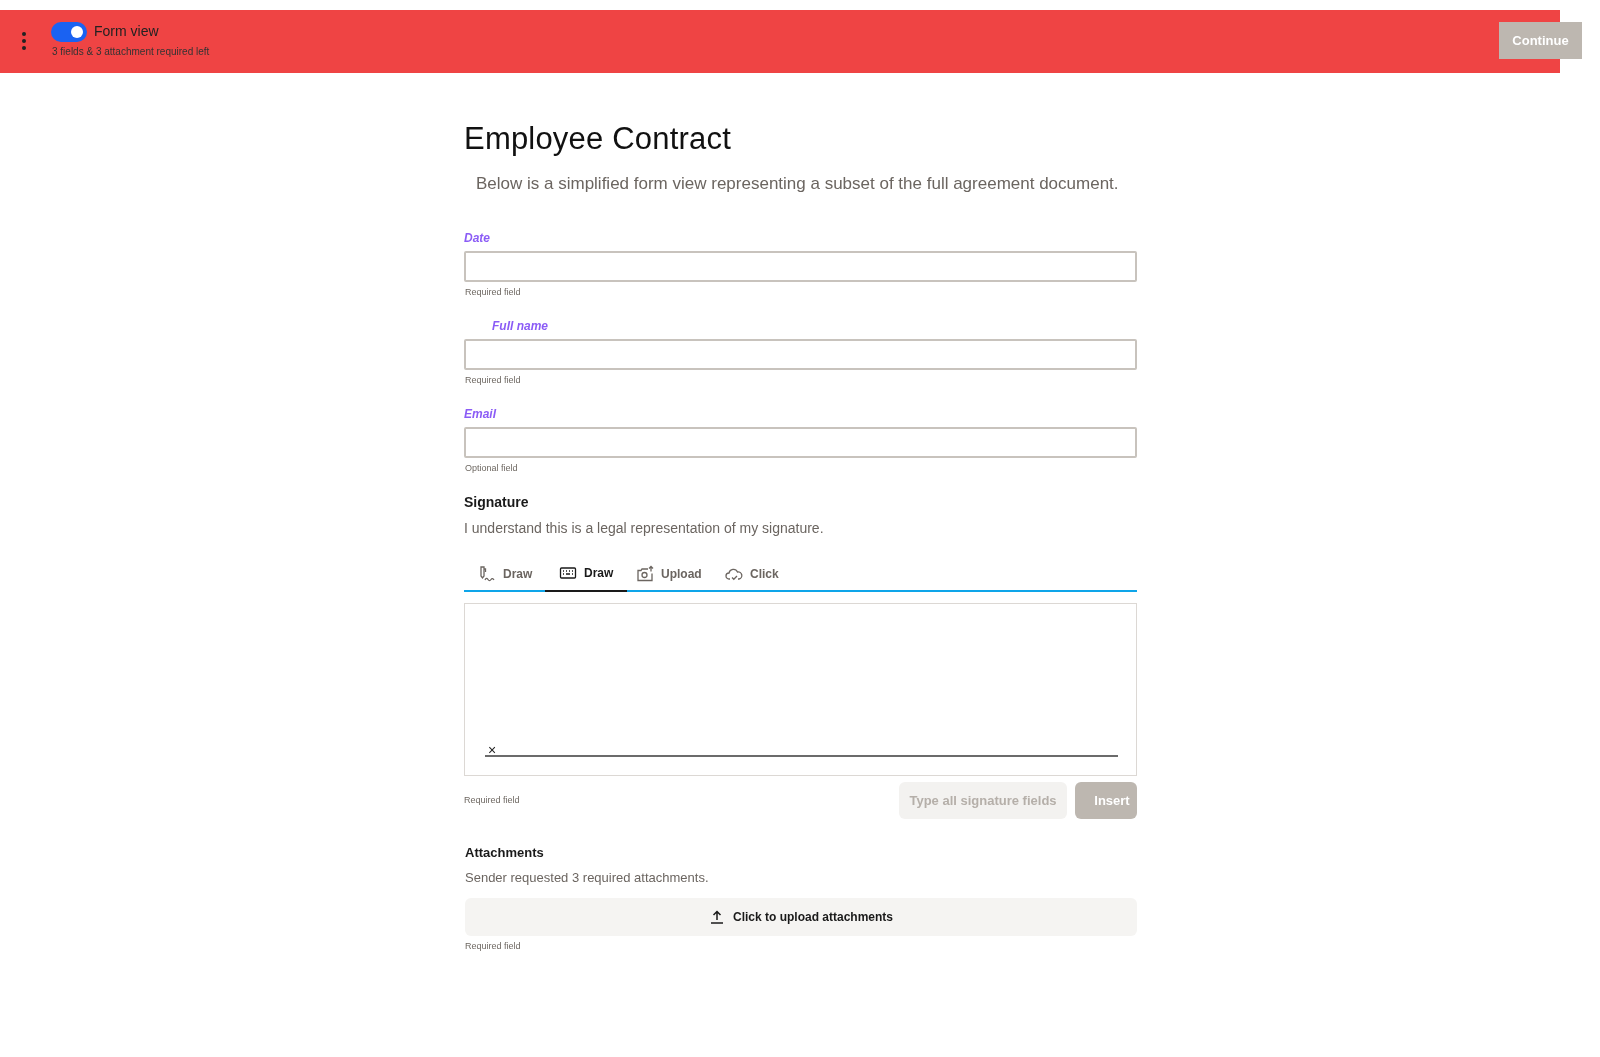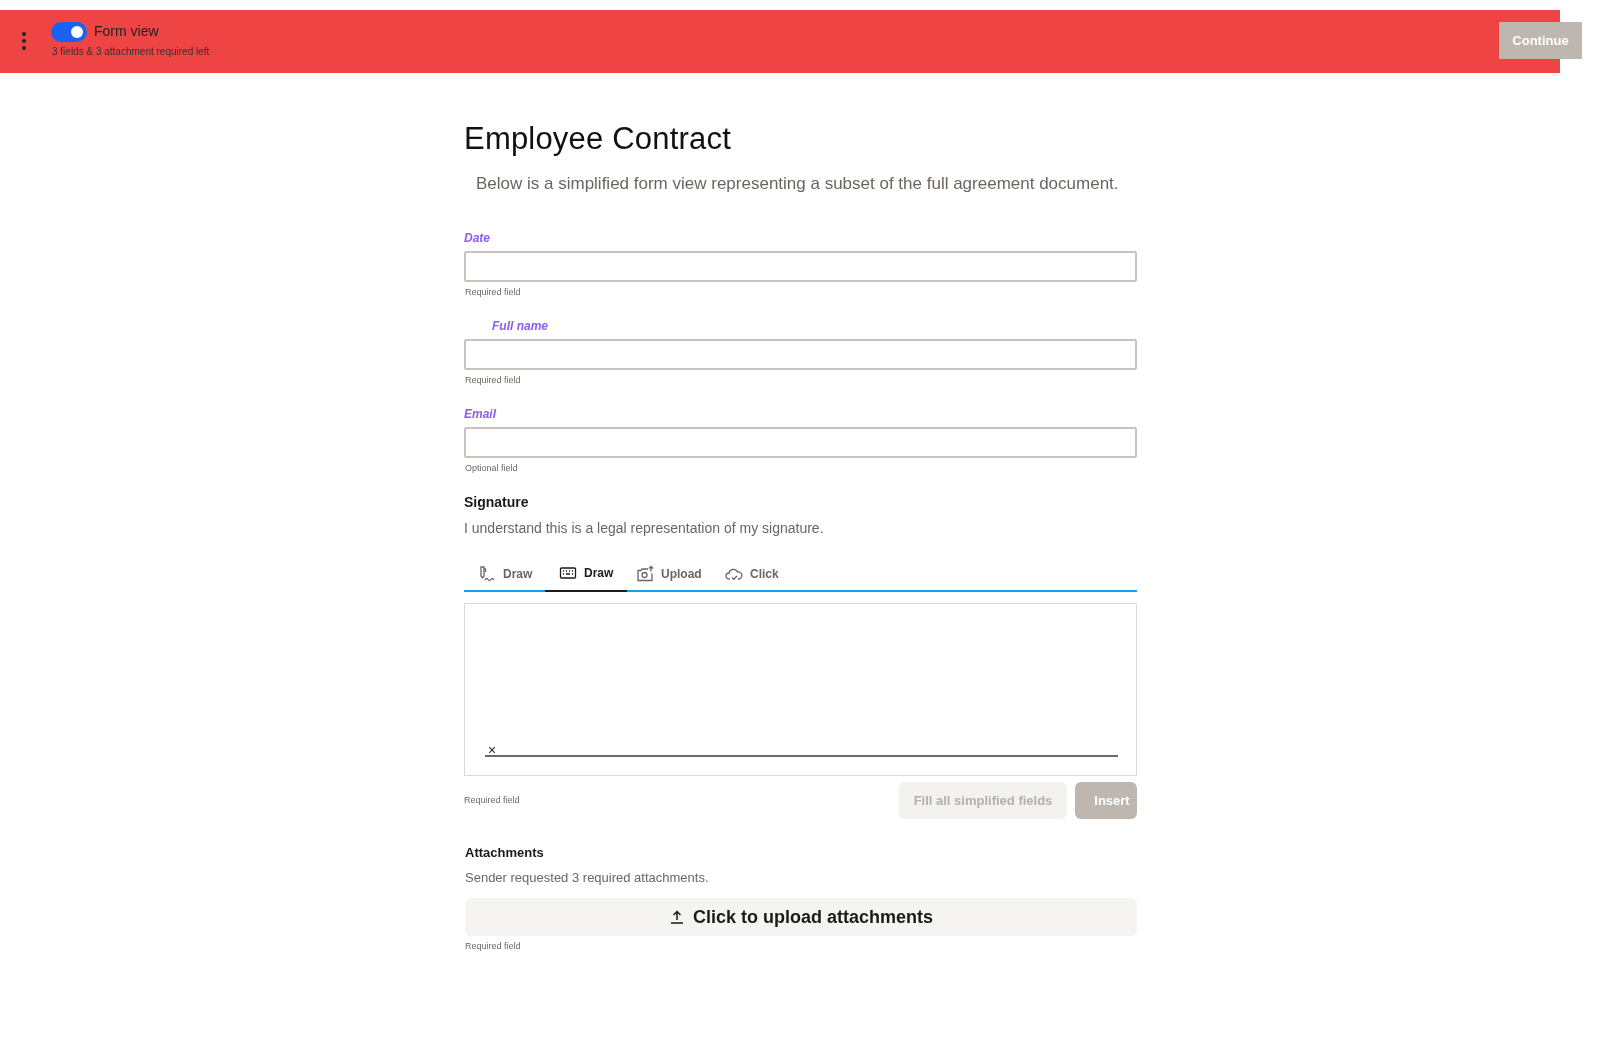--- a/index.html
+++ b/index.html
@@ -33,21 +33,21 @@
     .sig-box { position: absolute; left: 0; top: 603px; width: 673px; height: 173px; border: 1px solid #dcd8d4; background: #fff; }
     .sig-x { position: absolute; left: 23px; top: 138px; font-size: 14px; color: #222; }
     .sig-line { position: absolute; left: 20px; top: 151px; width: 633px; height: 2px; background: #6b6b6b; }
 
     .sig-hint { position: absolute; left: 0; top: 795px; font-size: 9px; color: #6e6862; }
     .fill-btn { position: absolute; left: 435px; top: 782px; width: 168px; height: 37px; border-radius: 6px; background: #f3f2f0; color: #b5afa9; font-size: 13px; font-weight: bold; border: none; display: flex; align-items: center; justify-content: center; }
     .insert-btn { position: absolute; left: 611px; top: 782px; width: 62px; height: 37px; border-radius: 6px; background: #bdb7b0; color: #fff; font-size: 13px; font-weight: bold; border: none; display: flex; align-items: center; justify-content: center; padding-left: 12px; }
 
     .att-heading { position: absolute; left: 1px; top: 845px; font-size: 13px; font-weight: bold; color: #1a1a1a; }
     .att-desc { position: absolute; left: 1px; top: 870px; font-size: 13px; color: #6b6560; }
-    .upload-btn { position: absolute; left: 1px; top: 898px; width: 672px; height: 38px; border-radius: 6px; background: #f5f4f2; border: none; display: flex; align-items: center; justify-content: center; gap: 8px; font-size: 18px; font-weight: bold; color: #1a1a1a; cursor: pointer; }
+    .upload-btn { position: absolute; left: 1px; top: 898px; width: 672px; height: 38px; border-radius: 6px; background: #f5f4f2; border: none; display: flex; align-items: center; justify-content: center; gap: 8px; font-size: 12px; font-weight: bold; color: #1a1a1a; cursor: pointer; }
     .upload-btn svg { width: 16px; height: 16px; }
     .att-hint { position: absolute; left: 1px; top: 941px; font-size: 9px; color: #6e6862; }
   </style>
 </head>
 <body>
 
 <div class="topbar">
   <div class="kebab">
     <span></span>
     <span></span>
@@ -112,21 +112,21 @@
       <span>Click</span>
     </div>
   </div>
 
   <div class="sig-box">
     <div class="sig-x">×</div>
     <div class="sig-line"></div>
   </div>
 
   <div class="sig-hint">Required field</div>
-  <button class="fill-btn">Fill all simplified fields</button>
+  <button class="fill-btn">Type all signature fields</button>
   <button class="insert-btn">Insert</button>
 
   <div class="att-heading">Attachments</div>
   <div class="att-desc">Sender requested 3 required attachments.</div>
   <button class="upload-btn">
     <svg viewBox="0 0 16 16" fill="none" stroke="#1a1a1a" stroke-width="1.5">
         <path d="M8 11V2.5M4.5 6L8 2.5 11.5 6"></path>
         <path d="M2 14h12"></path>
       </svg>
     <span>Click to upload attachments</span>

